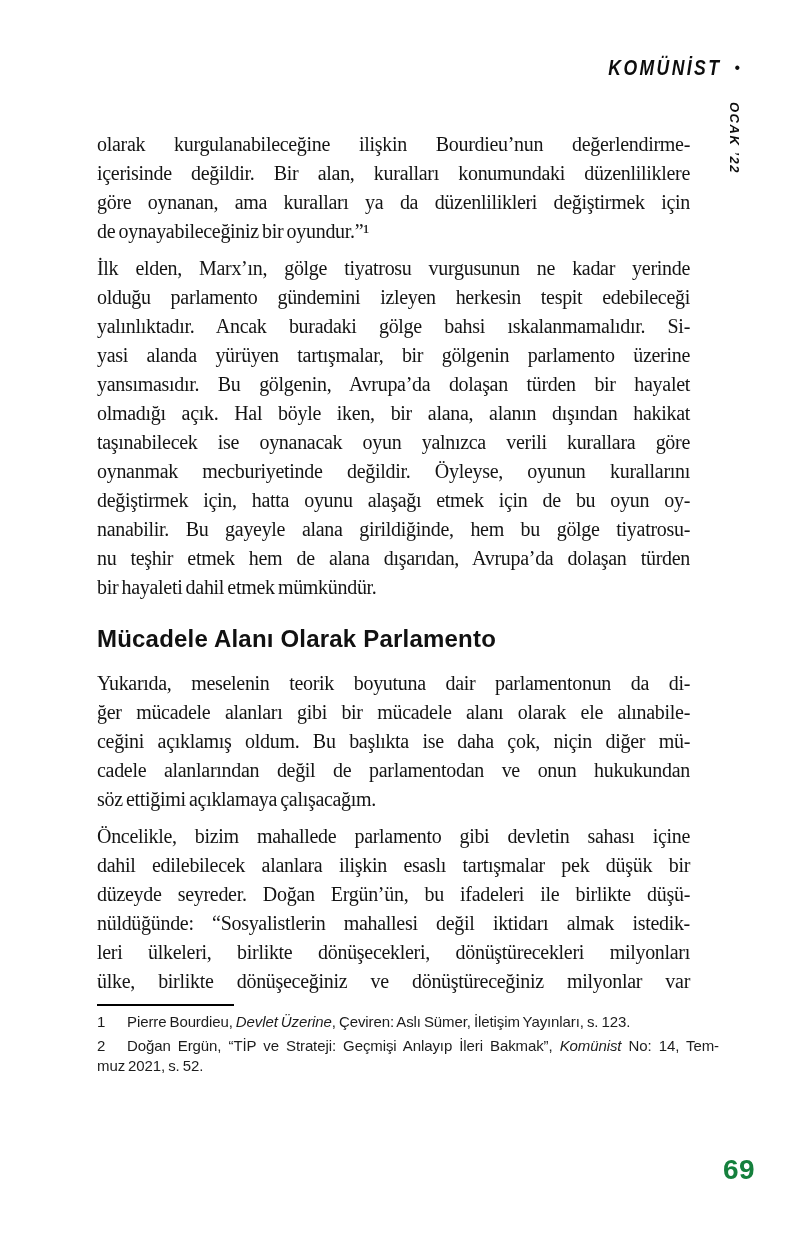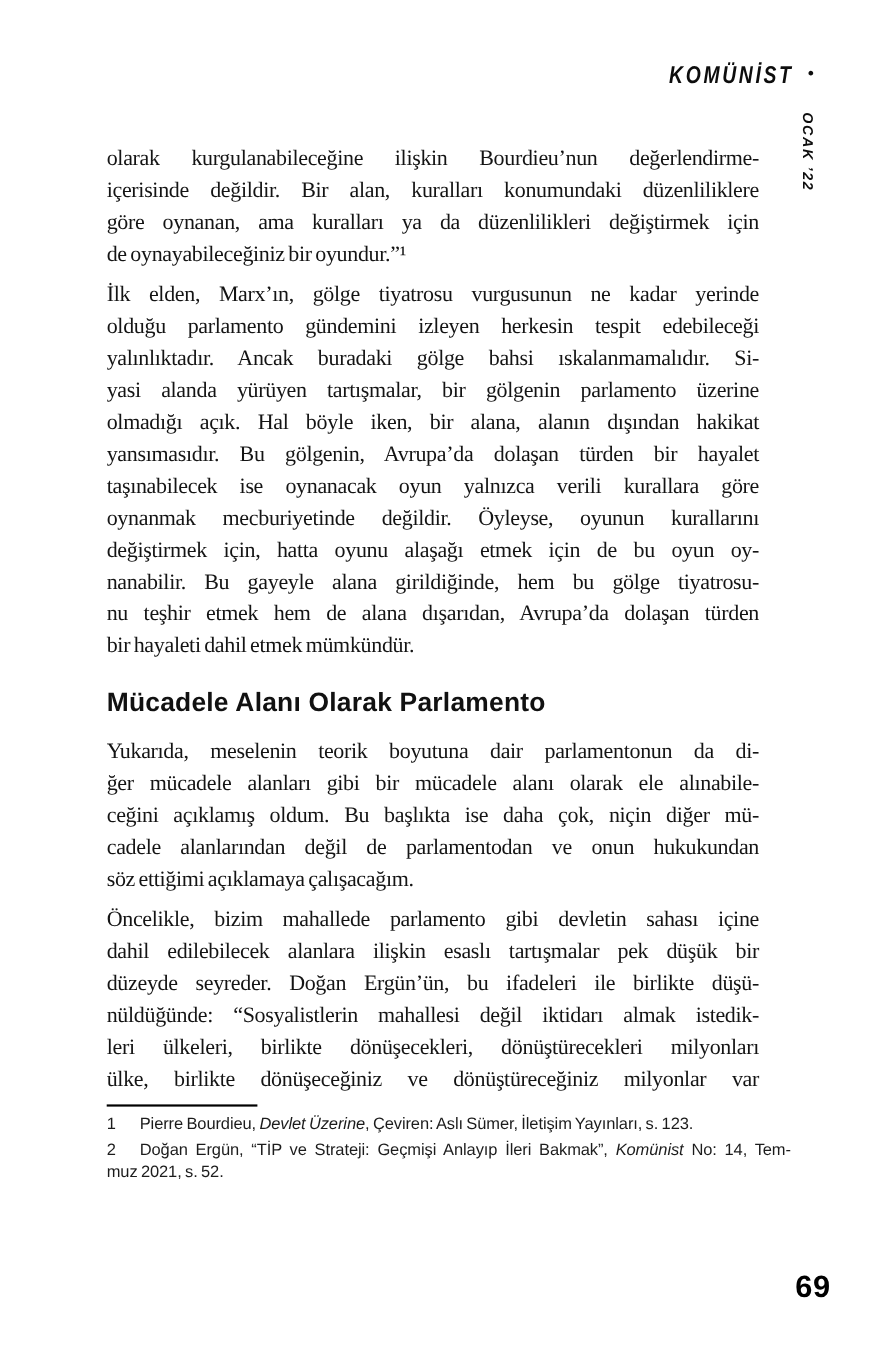--- a/index.html
+++ b/index.html
@@ -105,21 +105,21 @@
   
   .pagenum {
     position: absolute;
     top: 1156px;
     left: 723px;
     font-family: "Liberation Sans", "DejaVu Sans", sans-serif;
     font-weight: 700;
     font-size: 28px;
     line-height: 28px;
     letter-spacing: 0.5px;
-    color: #000000;
+    color: #15803d;
   }
 </style>
 </head>
 <body>
 
 <div class="page">
 
   <div class="masthead">
     <span class="masthead-title">KOMÜNİST</span>
     <span class="masthead-dot">•</span>
@@ -134,22 +134,22 @@
       <div class="ln">içerisinde değildir. Bir alan, kuralları konumundaki düzenliliklere</div>
       <div class="ln">göre oynanan, ama kuralları ya da düzenlilikleri değiştirmek için</div>
       <div class="ln end">de oynayabileceğiniz bir oyundur.”¹</div>
     </div>
 
     <div class="para">
       <div class="ln">İlk elden, Marx’ın, gölge tiyatrosu vurgusunun ne kadar yerinde</div>
       <div class="ln">olduğu parlamento gündemini izleyen herkesin tespit edebileceği</div>
       <div class="ln">yalınlıktadır. Ancak buradaki gölge bahsi ıskalanmamalıdır. Si-</div>
       <div class="ln">yasi alanda yürüyen tartışmalar, bir gölgenin parlamento üzerine</div>
+      <div class="ln">yansımasıdır. Bu gölgenin, Avrupa’da dolaşan türden bir hayalet</div>
       <div class="ln">olmadığı açık. Hal böyle iken, bir alana, alanın dışından hakikat</div>
-      <div class="ln">yansımasıdır. Bu gölgenin, Avrupa’da dolaşan türden bir hayalet</div>
       <div class="ln">taşınabilecek ise oynanacak oyun yalnızca verili kurallara göre</div>
       <div class="ln">oynanmak mecburiyetinde değildir. Öyleyse, oyunun kurallarını</div>
       <div class="ln">değiştirmek için, hatta oyunu alaşağı etmek için de bu oyun oy-</div>
       <div class="ln">nanabilir. Bu gayeyle alana girildiğinde, hem bu gölge tiyatrosu-</div>
       <div class="ln">nu teşhir etmek hem de alana dışarıdan, Avrupa’da dolaşan türden</div>
       <div class="ln end">bir hayaleti dahil etmek mümkündür.</div>
     </div>
 
     <h2 class="heading">Mücadele Alanı Olarak Parlamento</h2>
 

